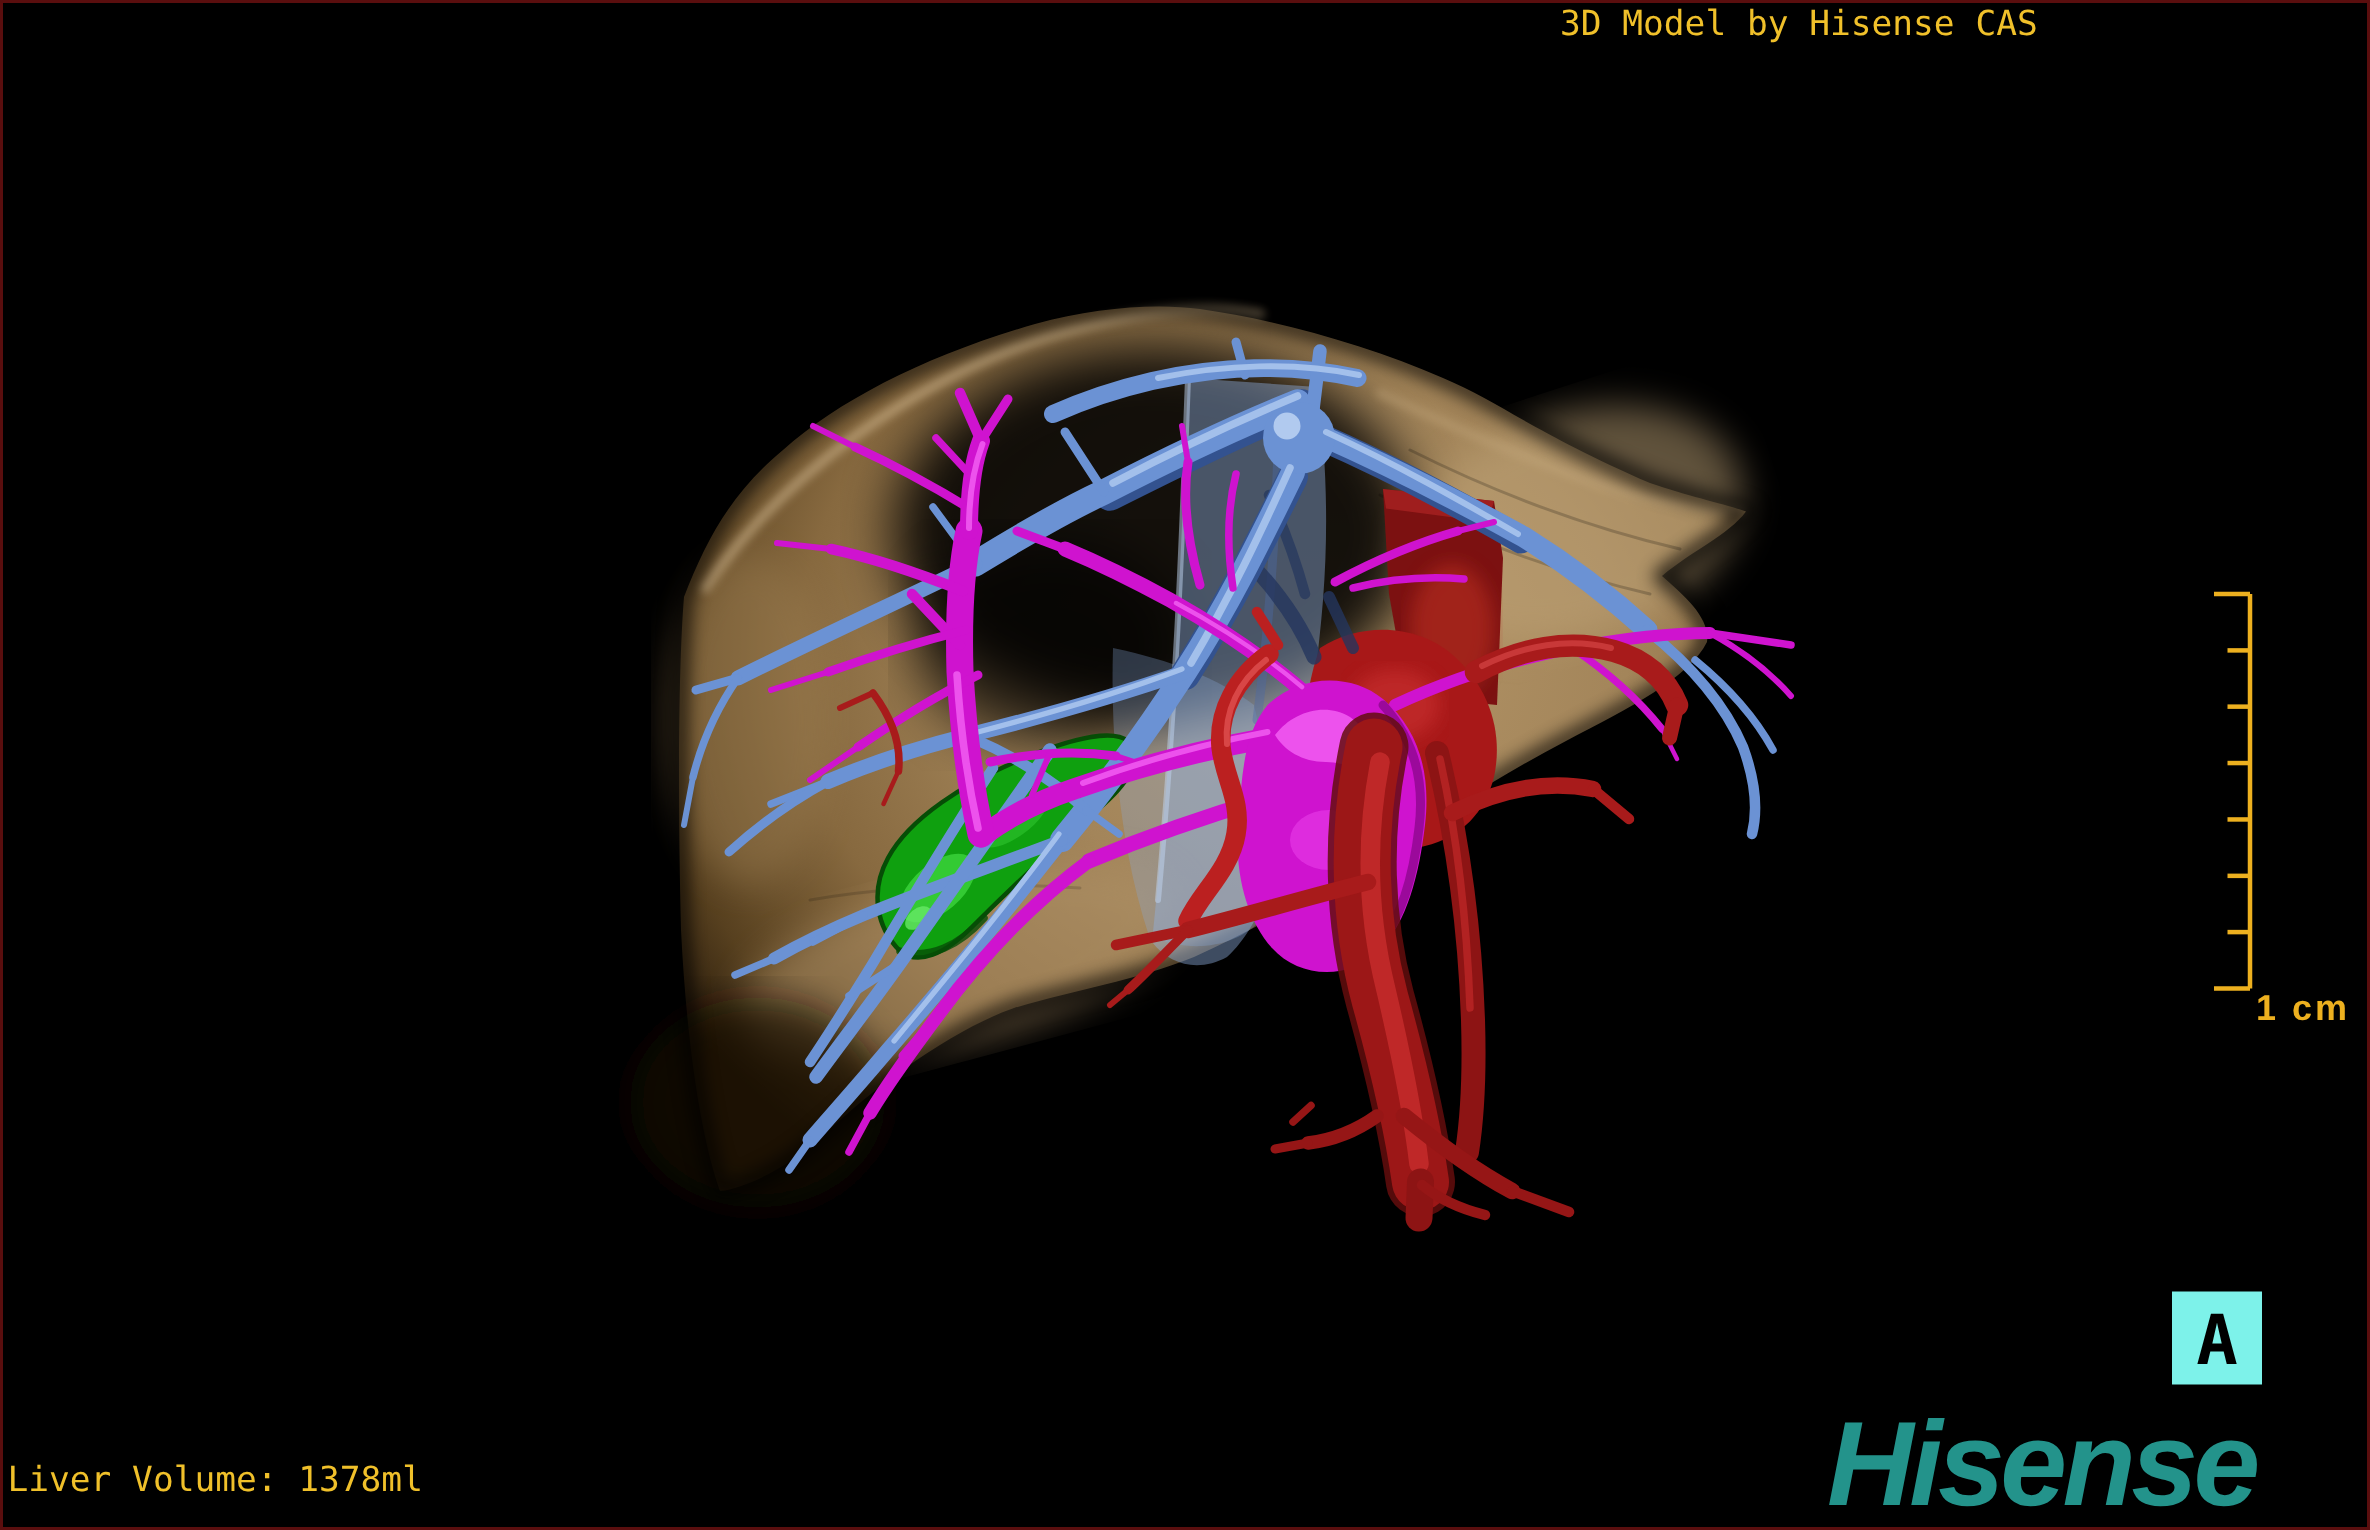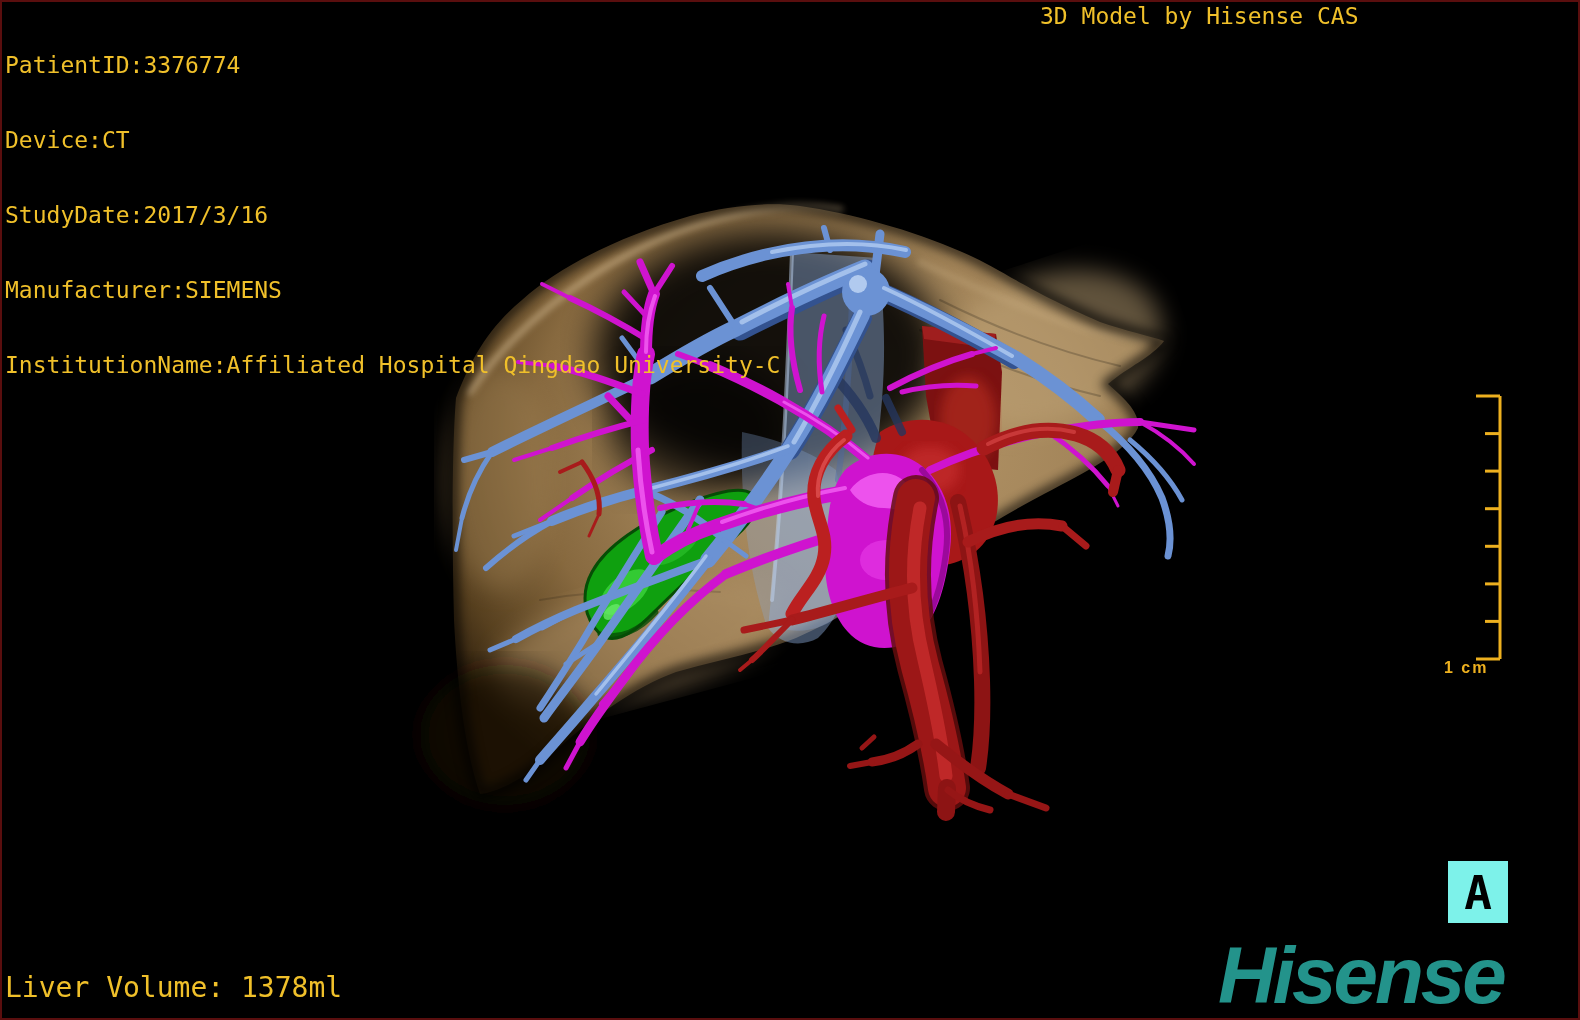--- a/index.html
+++ b/index.html
@@ -8,23 +8,23 @@
   .stage{position:absolute;inset:0;background:var(--c-background,#000);}
   .viewport{position:absolute;inset:0;}
   .viewport svg{position:absolute;left:0;top:0;}
   .frame{position:absolute;inset:0;border:2px solid var(--c-frame-border,#5a0e0e);
          pointer-events:none;z-index:40;}
   .meta{position:absolute;left:5px;top:3px;color:var(--c-overlay-text,#f0c02a);
         font-size:23px;line-height:25px;white-space:pre;z-index:30;}
   .watermark{position:absolute;left:1040px;top:4px;color:var(--c-overlay-text,#f0c02a);
         font-size:23px;line-height:25px;white-space:pre;z-index:30;}
   .volume{position:absolute;left:5px;top:975px;color:var(--c-overlay-text,#f0c02a);
-        font-size:28px;line-height:25px;white-space:pre;z-index:30;text-align:center;}
-  .scalebar-label{position:absolute;left:1444px;top:659px;color:var(--c-scale-bar,#edb01f);
-        font-family:"Liberation Sans",sans-serif;font-weight:bold;font-size:16px;
+        font-size:23px;line-height:25px;white-space:pre;z-index:30;text-align:center;}
+  .scalebar-label{position:absolute;left:1504px;top:659px;color:var(--c-scale-bar,#edb01f);
+        font-family:"Liberation Sans",sans-serif;font-weight:bold;font-size:24px;
         letter-spacing:2px;z-index:30;}
   .amarker{position:absolute;left:1448px;top:861px;width:60px;height:62px;
         background:var(--c-orientation-bg,#7df2ea);color:#000;text-align:center;
         line-height:64px;font-size:46px;font-weight:bold;z-index:30;}
   .logo{position:absolute;left:1218px;top:938px;color:var(--c-logo,#23938b);
         font-family:"Liberation Sans",sans-serif;font-weight:bold;font-style:italic;
         font-size:80px;line-height:76px;letter-spacing:-3px;white-space:pre;z-index:30;}
   .vp path,.vp line,.vp circle,.vp ellipse{vector-effect:none;}
   .cap{stroke-linecap:round;stroke-linejoin:round;fill:none;}
   .vein{stroke:var(--s-hepatic-veins,#6b92d4);}
@@ -262,27 +262,20 @@
         <line x1="1485" y1="471.1" x2="1500" y2="471.1"></line>
         <line x1="1485" y1="508.7" x2="1500" y2="508.7"></line>
         <line x1="1485" y1="546.3" x2="1500" y2="546.3"></line>
         <line x1="1485" y1="583.9" x2="1500" y2="583.9"></line>
         <line x1="1485" y1="621.4" x2="1500" y2="621.4"></line>
         <line x1="1476" y1="659" x2="1500" y2="659"></line>
       </g>
     </svg>
   </div>
 
-  <div class="meta">
-    <div>PatientID:3376774</div>
-    <div>Device:CT</div>
-    <div>StudyDate:2017/3/16</div>
-    <div>Manufacturer:SIEMENS</div>
-    <div>InstitutionName:Affiliated Hospital Qingdao University-C</div>
-  </div>
 
   <div class="watermark">3D Model by Hisense CAS</div>
 
   <div class="volume">Liver Volume: 1378ml</div>
 
   <div class="scalebar-label">1 cm</div>
 
   <div class="amarker">A</div>
 
   <div class="logo">Hisense</div>

